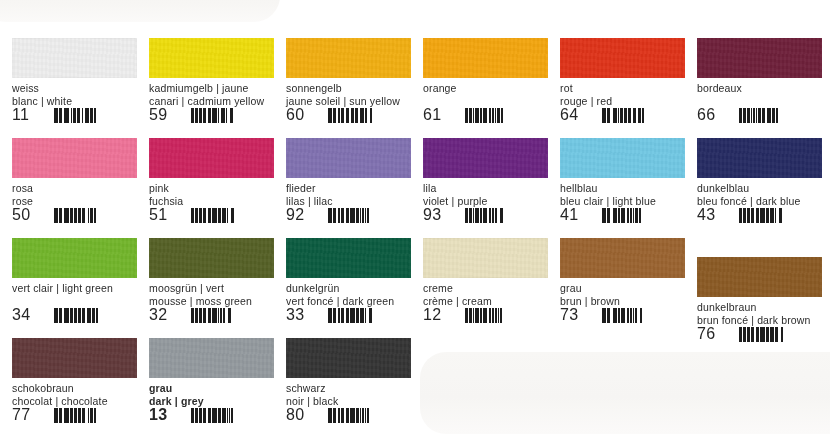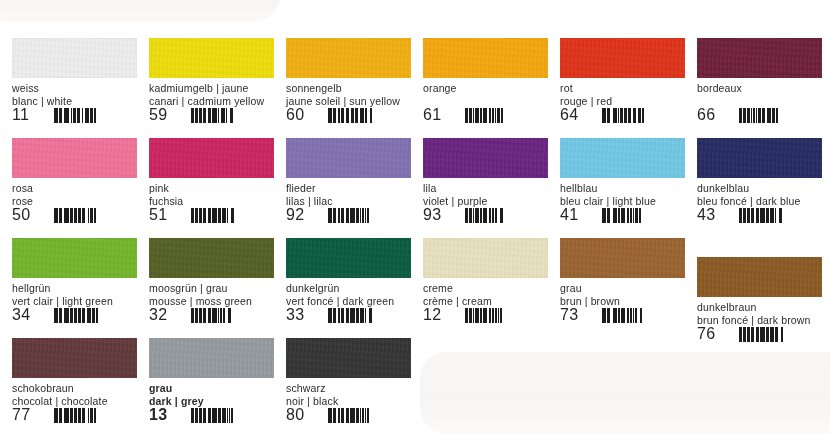--- a/index.html
+++ b/index.html
@@ -614,21 +614,20 @@
             <span style="width: 1px; margin-right: 0px;"></span>
             <span style="width: 2px; margin-right: 0px;"></span>
           </div>
         </div>
       </div>
     </div>
     <div class="grid-row">
       <div class="swatch-cell" style="left: 0px;">
         <div class="swatch-chip" style="background: rgb(114, 181, 43);"></div>
         <div class="swatch-names">
-          <span class="name-de">hellgrün</span>
           <span class="name-frEn">vert clair |  light green</span>
         </div>
         <div class="swatch-footer">
           <div class="swatch-code">34</div>
           <div class="barcode">
             <span style="width: 3px; margin-right: 0px;"></span>
             <span style="width: 1px; margin-right: 0px;"></span>
             <span class="gap" style="width: 1px; margin-right: 0px;"></span>
             <span style="width: 2px; margin-right: 0px;"></span>
             <span style="width: 1px; margin-right: 0px;"></span>
@@ -654,21 +653,21 @@
             <span style="width: 2px; margin-right: 0px;"></span>
             <span style="width: 1px; margin-right: 0px;"></span>
             <span class="gap" style="width: 1px; margin-right: 0px;"></span>
             <span style="width: 2px; margin-right: 0px;"></span>
           </div>
         </div>
       </div>
       <div class="swatch-cell" style="left: 137px;">
         <div class="swatch-chip" style="background: rgb(85, 96, 38);"></div>
         <div class="swatch-names">
-          <span class="name-de">moosgrün | grau</span>
+          <span class="name-de">moosgrün | vert</span>
           <span class="name-frEn">mousse | moss green</span>
         </div>
         <div class="swatch-footer">
           <div class="swatch-code">32</div>
           <div class="barcode">
             <span style="width: 3px; margin-right: 0px;"></span>
             <span class="gap" style="width: 1px; margin-right: 0px;"></span>
             <span style="width: 1px; margin-right: 0px;"></span>
             <span style="width: 2px; margin-right: 0px;"></span>
             <span class="gap" style="width: 1px; margin-right: 0px;"></span>

